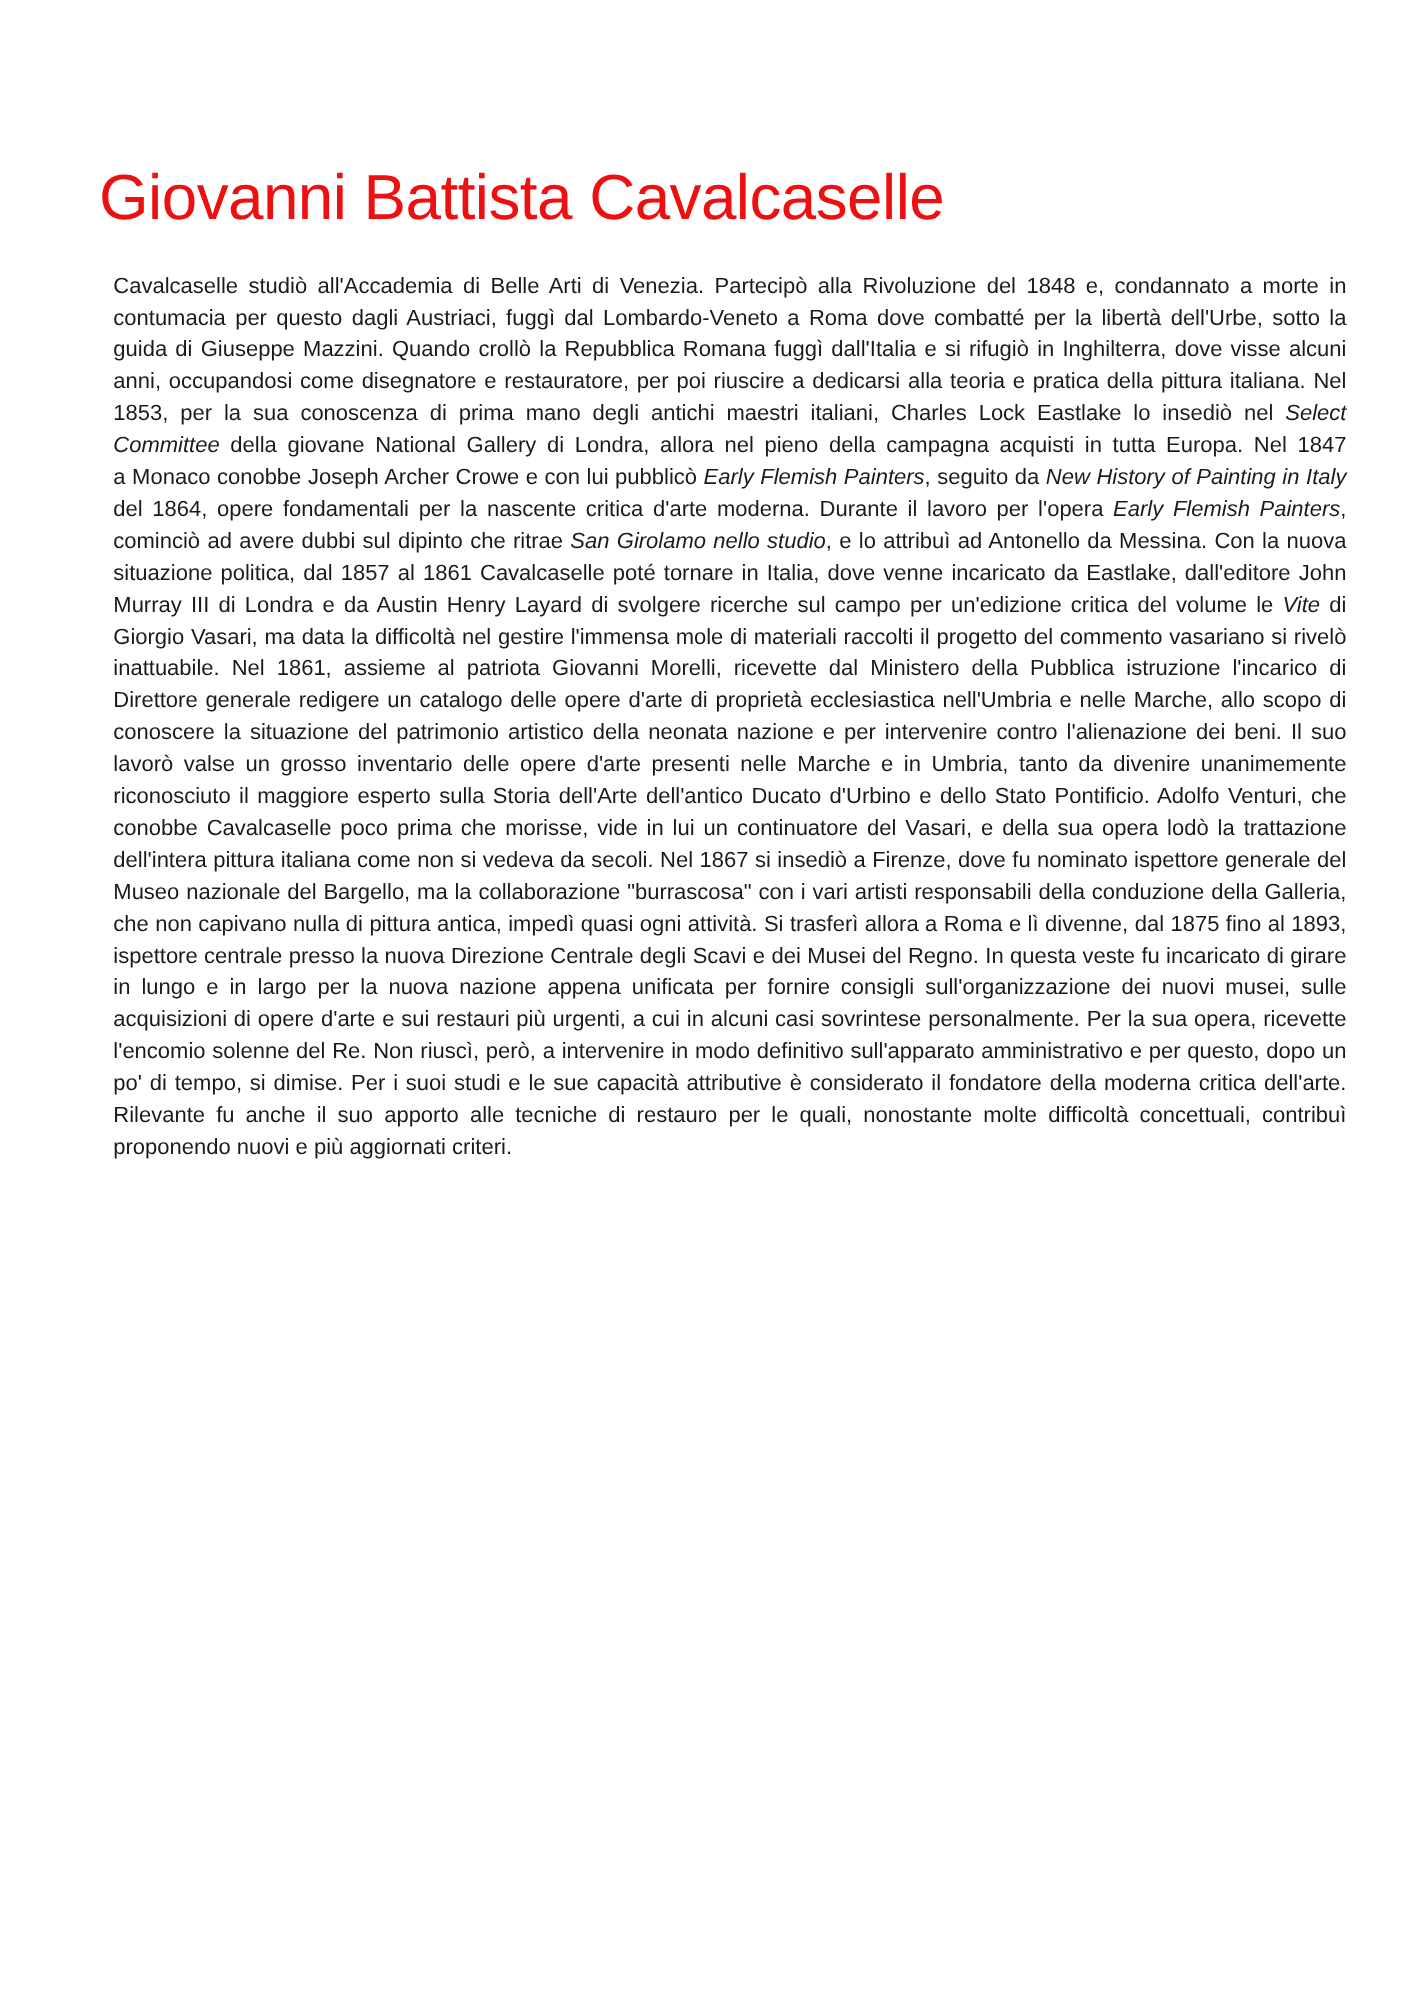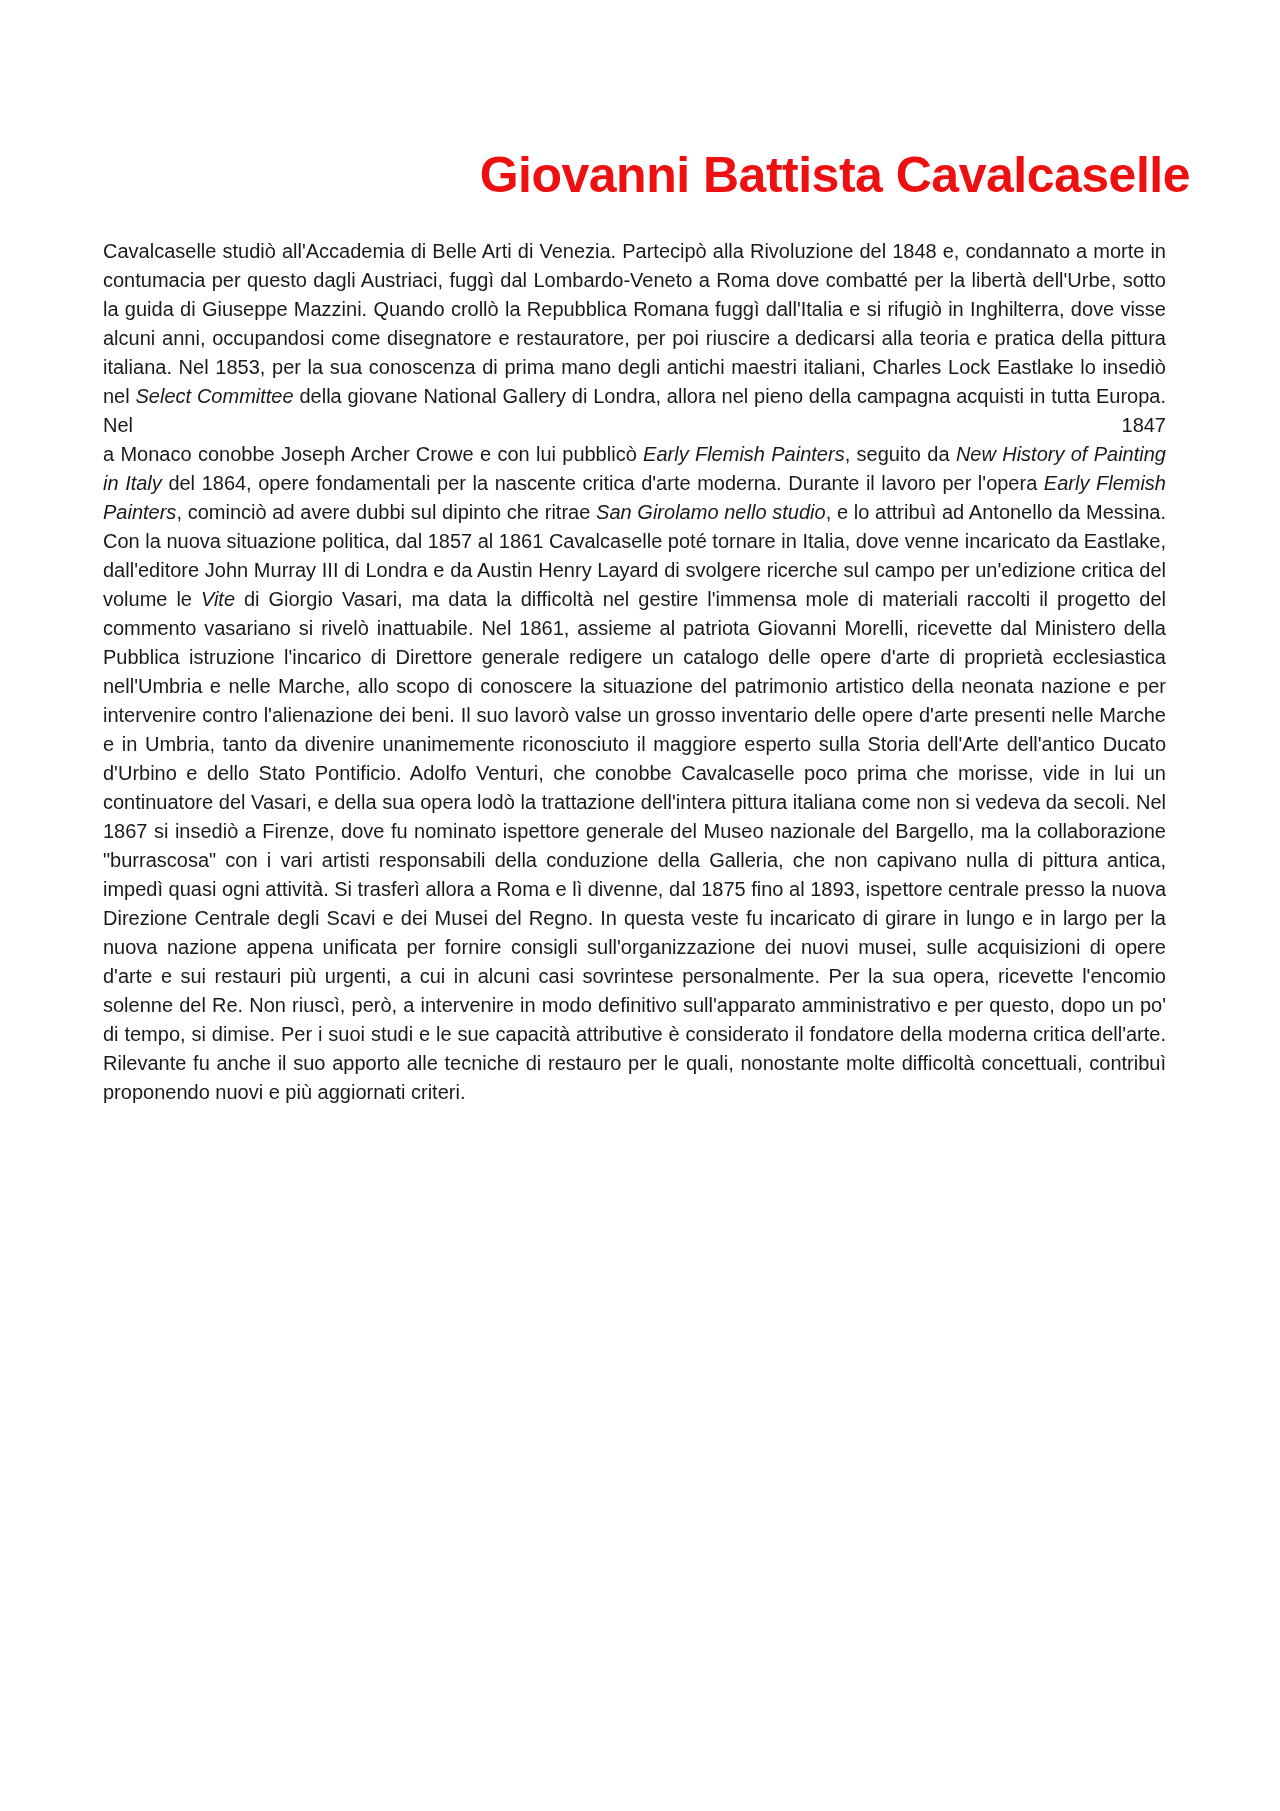--- a/index.html
+++ b/index.html
@@ -12,28 +12,28 @@
     width: 1280px;
     height: 1811px;
     margin: 0 auto;
     background: #ffffff;
     box-sizing: border-box;
     font-family: "Liberation Sans", sans-serif;
     overflow: hidden;
   }
   .title {
     margin: 148px 90px 34px 90px;
-    text-align: right;
-    font-size: 50px;
+    text-align: left;
+    font-size: 58px;
     line-height: 1.1;
-    font-weight: bold;
+    font-weight: normal;
     letter-spacing: -0.5px;
   }
   .article-body {
-    margin: 0 114px 0 103px;
+    margin: 0 56px 0 103px;
     color: #1a1a1a;
     font-size: 20px;
     line-height: 29px;
   }
   .text-block {
     text-align: justify;
   }
   .text-block.justify-last {
     text-align-last: justify;
   }

